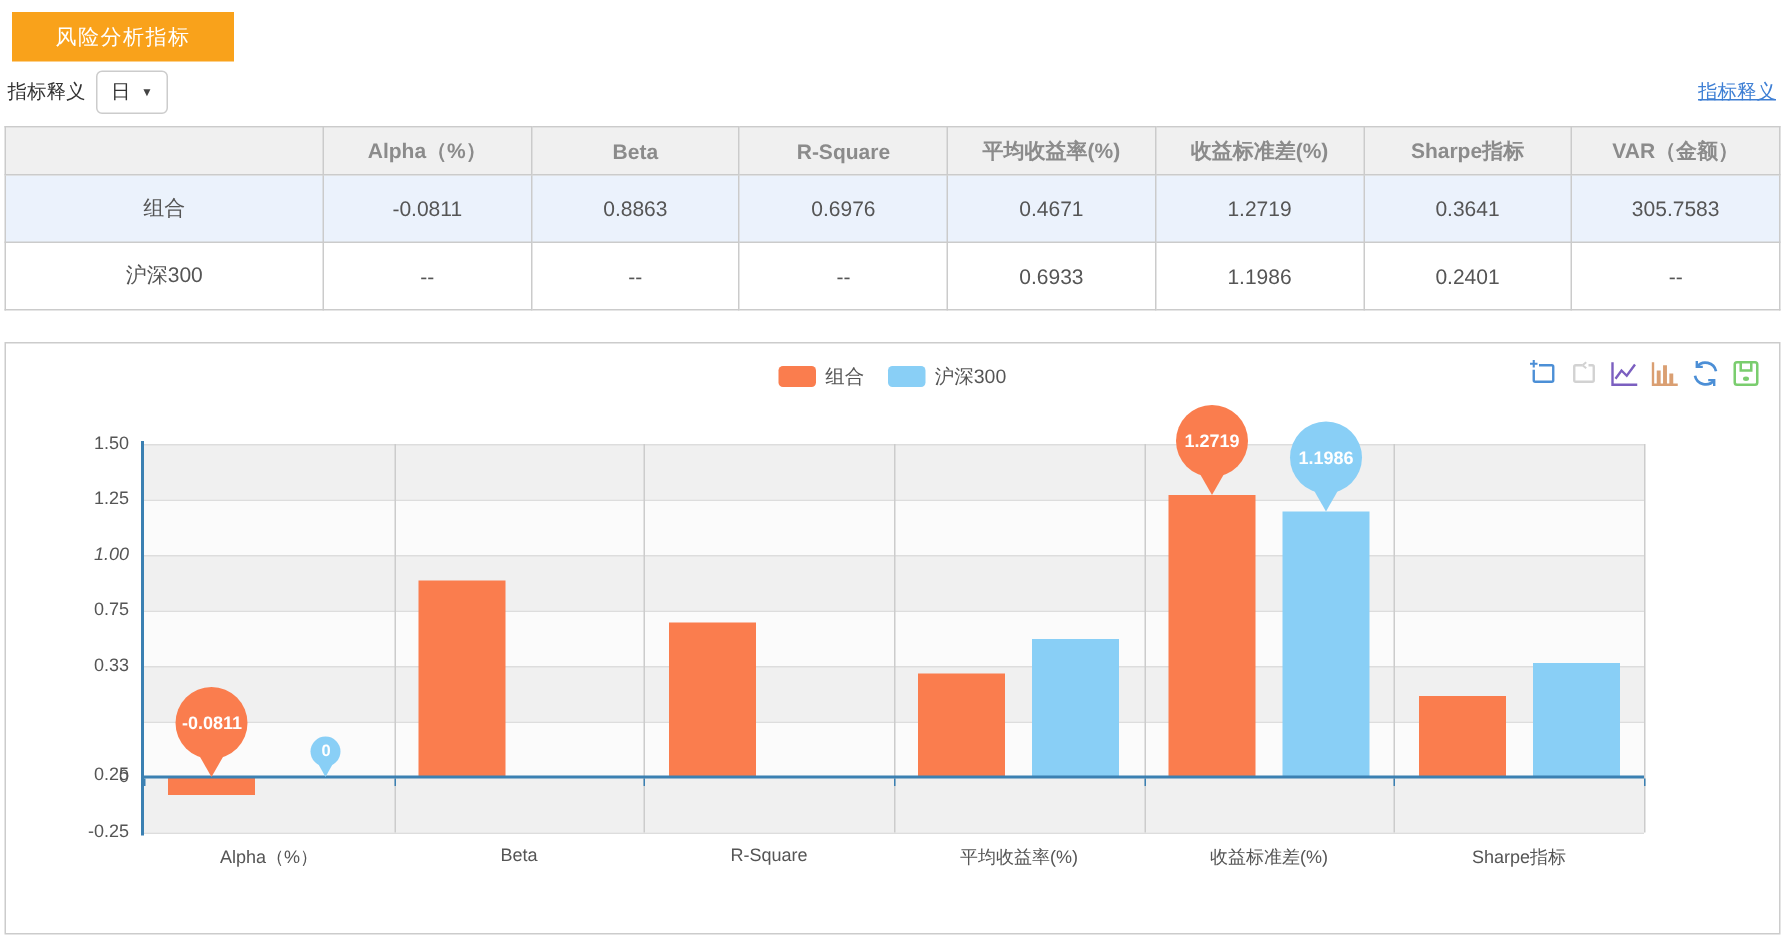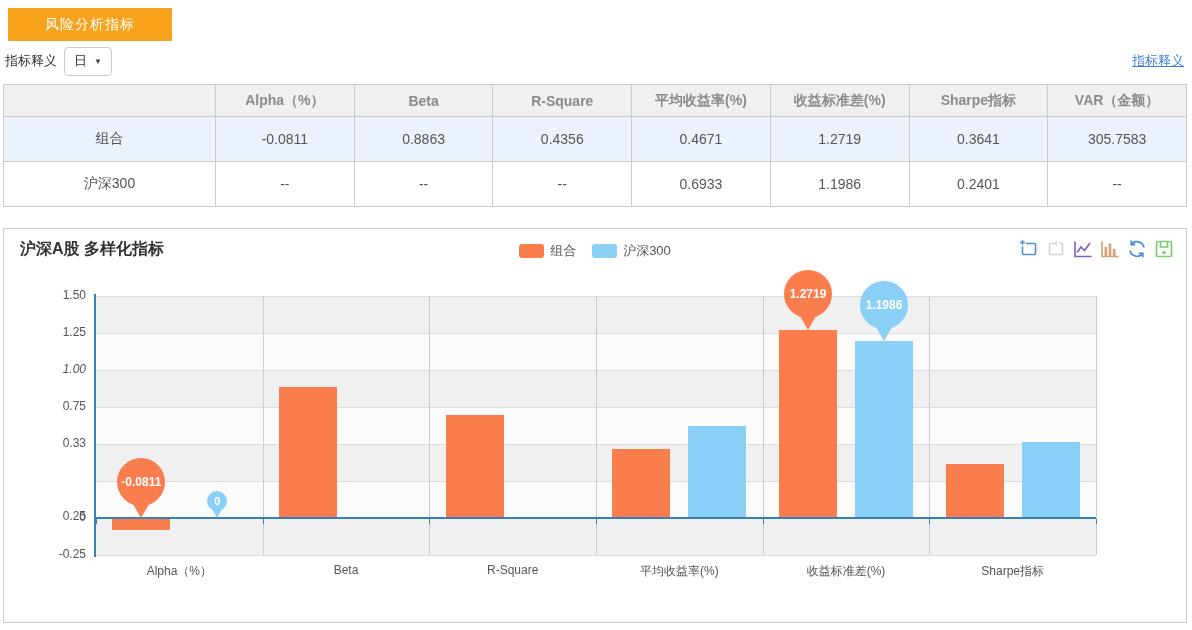--- a/index.html
+++ b/index.html
@@ -2,21 +2,21 @@
 <html><head>
 <meta charset="utf-8">
 <style>
   html,body{margin:0;padding:0;}
   body{
     width:1192px;height:630px;background:#fff;position:relative;overflow:hidden;
     font-family:"Liberation Sans","DejaVu Sans",sans-serif;
     -webkit-font-smoothing:antialiased;
   }
   .tab-btn{
-    position:absolute;left:8px;top:8px;width:164px;height:33px;
+    position:absolute;left:8px;top:8px;width:148px;height:33px;
     background:#F9A21B;color:#fff;border:none;font-size:14px;
     display:flex;align-items:center;justify-content:center;cursor:pointer;
     font-family:inherit;letter-spacing:1px;
   }
   .freq-row{position:absolute;left:5px;top:46px;height:30px;display:flex;align-items:center;}
   .freq-label{font-size:13px;color:#333;margin-right:7px;}
   .select-box{
     width:46px;height:27px;background:#fff;border:1px solid #ccc;border-radius:4px;
     display:flex;align-items:center;justify-content:center;gap:7px;cursor:pointer;
     font-size:13px;color:#333;
@@ -102,41 +102,40 @@
           <th>收益标准差(%)</th>
           <th>Sharpe指标</th>
           <th>VAR（金额）</th>
         </tr>
       </thead>
     <tbody id="table-body">
         <tr class="row-hl">
           <td>组合</td>
           <td>-0.0811</td>
           <td>0.8863</td>
-          <td>0.4356</td>
+          <td>0.6976</td>
           <td>0.4671</td>
           <td>1.2719</td>
           <td>0.3641</td>
           <td>305.7583</td>
         </tr>
         <tr class="row-plain">
           <td>沪深300</td>
           <td>--</td>
           <td>--</td>
           <td>--</td>
           <td>0.6933</td>
           <td>1.1986</td>
           <td>0.2401</td>
           <td>--</td>
         </tr>
       </tbody>
   </table>
 
   <div class="chart-panel">
-    <div class="chart-title">沪深A股 多样化指标</div>
     <div class="legend" id="legend">
         <div class="legend-item">
           <span class="legend-swatch" style="background: rgb(250, 125, 78);"></span>
           <span class="legend-label">组合</span>
         </div>
         <div class="legend-item">
           <span class="legend-swatch" style="background: rgb(137, 207, 246);"></span>
           <span class="legend-label">沪深300</span>
         </div>
       </div>

